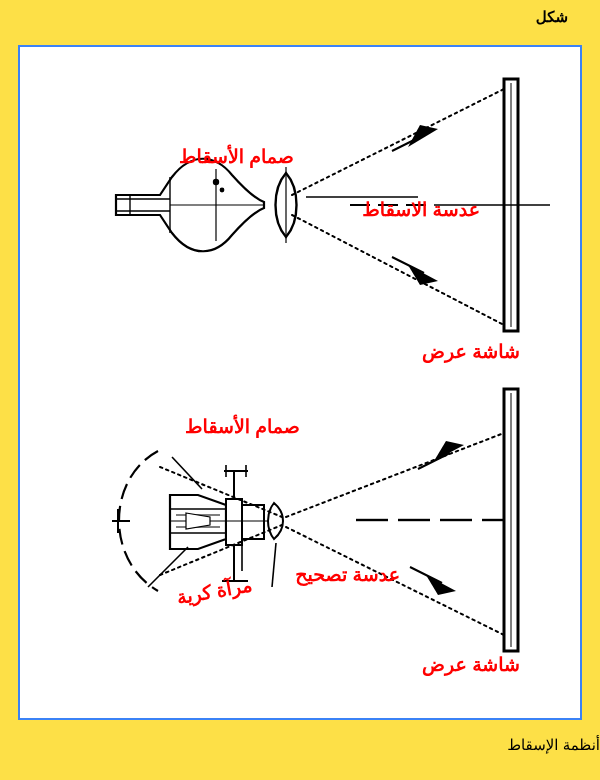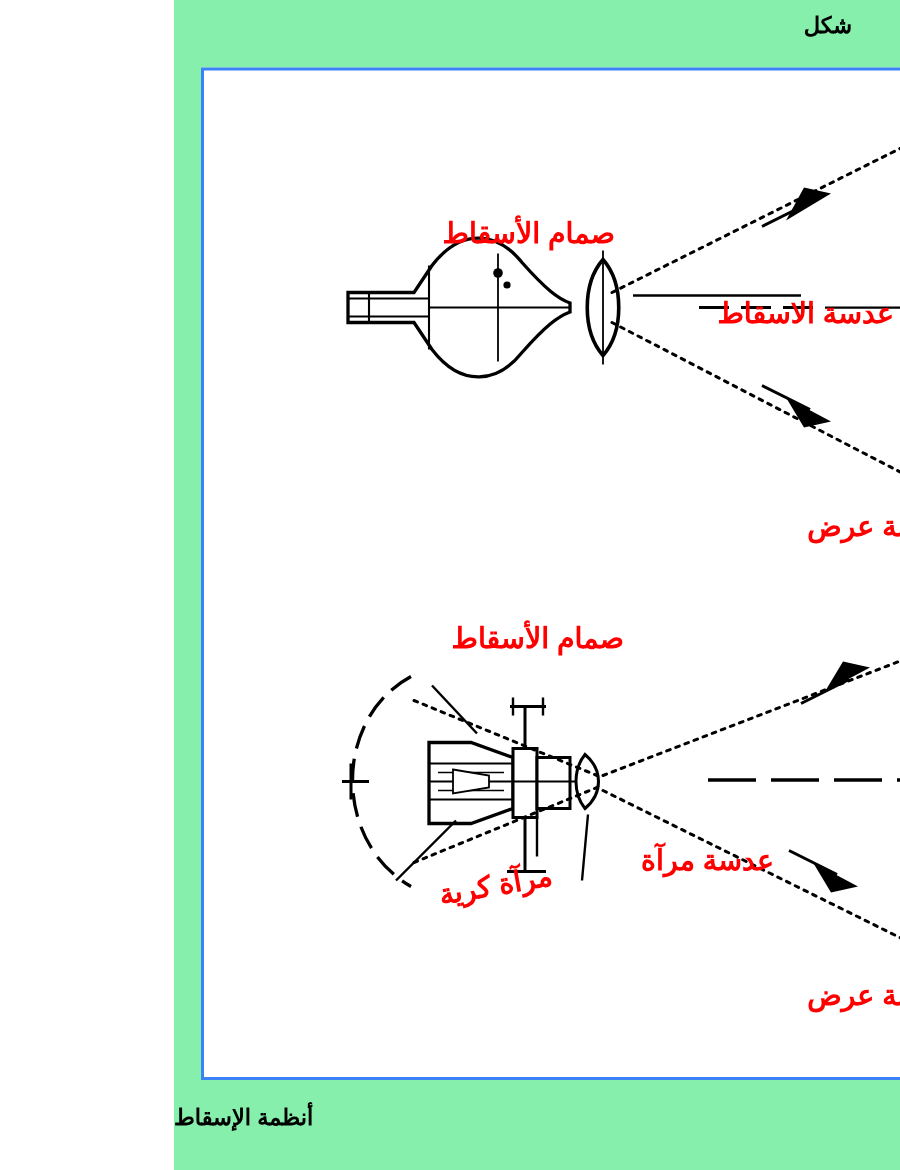--- a/index.html
+++ b/index.html
@@ -9,42 +9,42 @@
   }
   body {
     width: 600px;
     height: 780px;
     font-family: "Liberation Sans", sans-serif;
     position: relative;
     overflow: hidden;
   }
   #page {
     position: relative;
-    width: 484px;
+    width: 600px;
     height: 780px;
-    background: #86efac;
+    background: #fde047;
   }
   .caption-top {
     position: absolute;
     top: 8px;
     right: 32px;
     font-size: 15px;
     font-weight: bold;
     color: #000000;
     font-family: "Liberation Sans", sans-serif;
     letter-spacing: 0px;
   }
   .caption-bottom {
     position: absolute;
     left: 0;
     right: 0;
     top: 736px;
-    text-align: left;
+    text-align: right;
     font-size: 15px;
-    font-weight: bold;
+    font-weight: normal;
     color: #000000;
     font-family: "Liberation Sans", sans-serif;
   }
   .frame {
     position: absolute;
     left: 18px;
     top: 45px;
     width: 564px;
     height: 675px;
     border: 2px solid #3b82f6;
@@ -207,21 +207,21 @@
     <div class="lbl" style="top:100px; right:286px;">صمام الأسقاط</div>
 
     <div class="lbl" style="top:132px; right:100px;margin-top:21px;">عدسة الاسقاط</div>
 
     <div class="lbl" style="top:295px; right:60px;">شاشة عرض</div>
 
     <div class="lbl" style="top:370px; right:280px;">صمام الأسقاط</div>
 
     <div class="lbl lbl-rot" style="top:528px; right:328px;">مرآة كرية</div>
 
-    <div class="lbl" style="top:518px; right:180px;">عدسة مرآة</div>
+    <div class="lbl" style="top:518px; right:180px;">عدسة تصحيح</div>
 
     <div class="lbl" style="top:608px; right:60px;">شاشة عرض</div>
 
   </div>
 
   <div class="caption-bottom">أنظمة الإسقاط</div>
 
 </div>
 
 </body></html>

